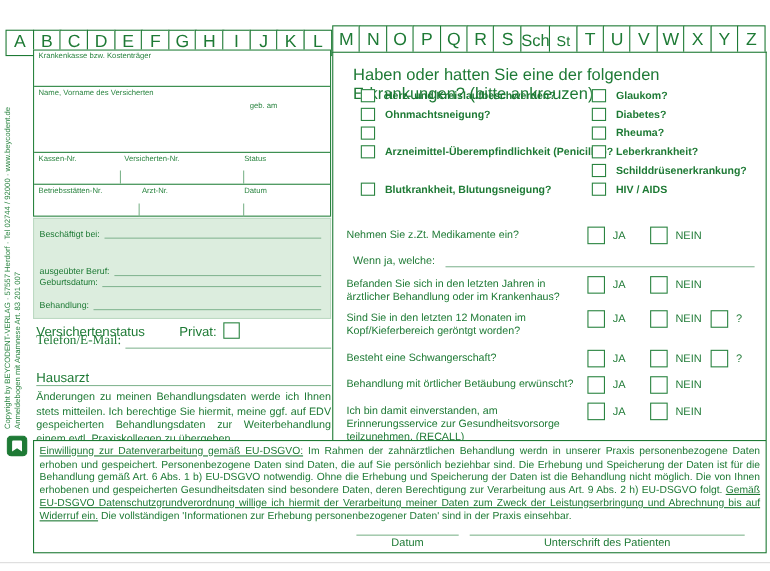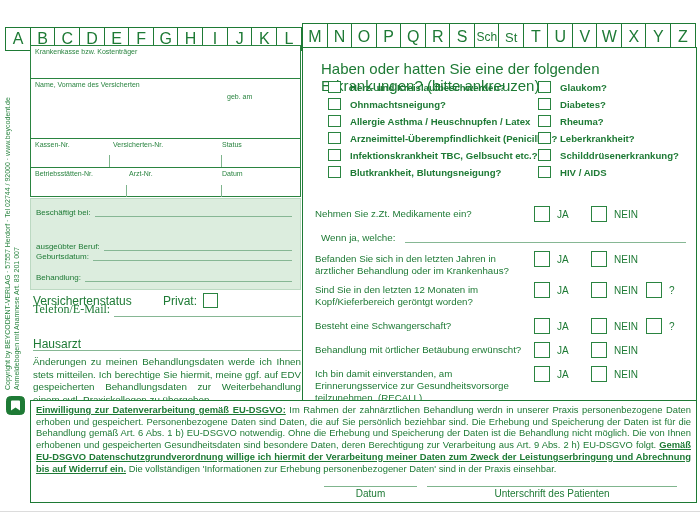--- a/index.html
+++ b/index.html
@@ -8,21 +8,21 @@
   .scan-edge-bottom{position:absolute;left:0;right:0;top:511px;height:1px;background:#dcdcdc;}
 
   
   .tabs{position:absolute;display:flex;}
   .tabs-left{left:5px;top:27px;width:297px;height:24px;}
   .tabs-right{left:302px;top:23px;width:394px;height:28px;}
   .tab{flex:1;border:1.5px solid #1e7a35;margin-left:-1.5px;background:#fff;
        display:flex;align-items:center;justify-content:center;
        font-size:16px;color:#1e7a35;}
   .tab:first-child{margin-left:0;}
-  .tab.sm{font-size:12px;}
+  .tab.sm{font-size:15px;}
   .tab.md{font-size:13px;}
 
   
   .side{position:absolute;writing-mode:vertical-rl;transform:rotate(180deg);
         font-size:7px;color:#2a8440;white-space:nowrap;}
   .side1{left:13px;top:120px;height:270px;}
   .side2{left:4px;top:120px;height:270px;}
   .logo{position:absolute;left:6px;top:396px;}
 
   
@@ -84,21 +84,21 @@
   .qlabel{position:absolute;left:12px;width:212px;font-size:9.7px;line-height:11.8px;}
   .opt{position:absolute;top:-2px;display:flex;align-items:center;font-size:10px;}
   .cb-m{width:16px;height:16px;margin-right:7px;flex:none;}
   .opt-ja{left:231px;} .opt-nein{left:288px;} .opt-q{left:343px;}
   .q1{top:160px;} .q3{top:205px;} .q4{top:236px;} .q5{top:272px;} .q6{top:296px;} .q7{top:320px;}
 
   
   .dsgvo{position:absolute;left:30px;top:400px;width:667px;height:103px;box-sizing:border-box;
          border:1.5px solid #1e7a35;background:#fff;}
   .dsgvo p{margin:3px 5px 0 5px;font-size:9.4px;line-height:11.7px;text-align:justify;color:#1e7a35;}
-  .bu{font-weight:bold;text-decoration:underline;}
+  .bu{font-weight:normal;text-decoration:underline;}
   .sig{position:absolute;text-align:center;font-size:10px;}
   .sig-line{border-top:1px solid #7fb58d;height:1px;}
   .sig-datum{left:293px;top:85px;width:93px;}
   .sig-unter{left:396px;top:85px;width:250px;}
 </style>
 </head>
 <body>
 
 <div class="page">
 
@@ -207,29 +207,24 @@
     <div class="disease dl d0">
       <span class="cb cb-s"></span>
       <span>Herz- und Kreislaufbeschwerden?</span>
     </div>
     <div class="disease dl d1">
       <span class="cb cb-s"></span>
       <span>Ohnmachtsneigung?</span>
     </div>
     <div class="disease dl d2">
       <span class="cb cb-s"></span>
-      <span>Allergie Asthma / Heuschnupfen / Latex</span>
     </div>
     <div class="disease dl d3">
       <span class="cb cb-s"></span>
       <span>Arzneimittel-Überempfindlichkeit (Penicillin)?</span>
-    </div>
-    <div class="disease dl d4">
-      <span class="cb cb-s"></span>
-      <span>Infektionskrankheit TBC, Gelbsucht etc.?</span>
     </div>
     <div class="disease dl d5">
       <span class="cb cb-s"></span>
       <span>Blutkrankheit, Blutungsneigung?</span>
     </div>
 
     <div class="disease dr d0">
       <span class="cb cb-s"></span>
       <span>Glaukom?</span>
     </div>

